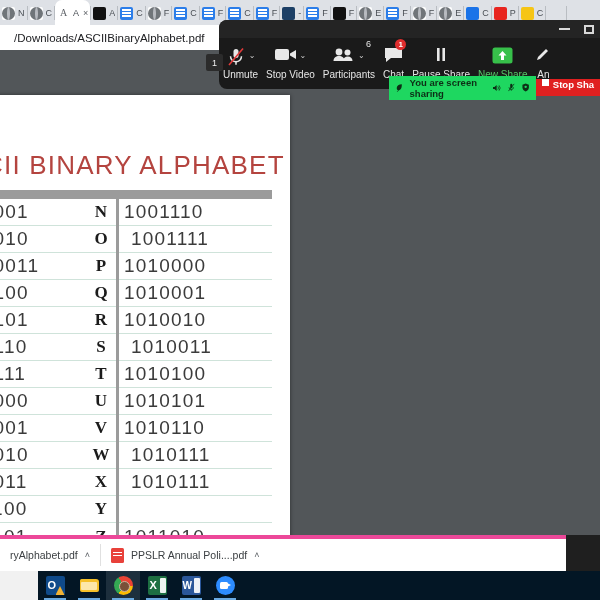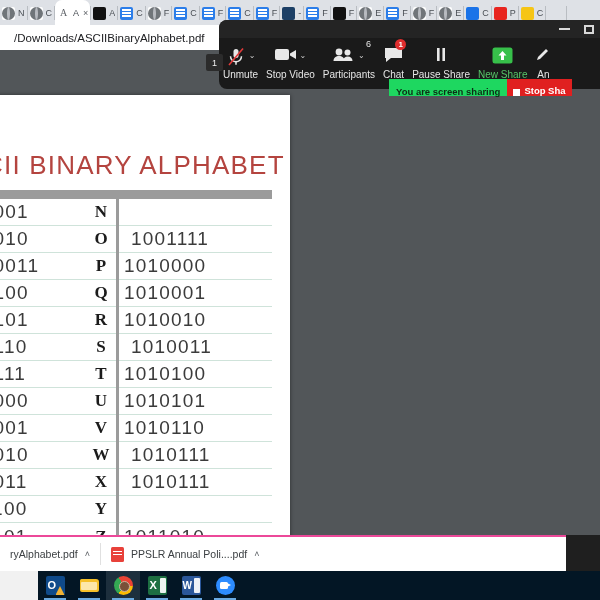--- a/index.html
+++ b/index.html
@@ -200,41 +200,40 @@
     font-size: 9px; display: flex; align-items: center; justify-content: center;
     border-radius: 2px;
   }
 
   
   .sharebar {
     position: absolute; left: 389px; top: 79px;
     height: 17px; display: flex; align-items: center;
   }
   .sharebar-green {
-    background: #1ed760; height: 17px;
+    background: #1ed760; height: 24px;
     display: flex; align-items: center; gap: 7px;
     padding: 0 7px;
-    flex-direction: column;
   }
   .sharebar-green .stext {
     font-size: 9.5px; color: #0d2f16; font-weight: bold;
   }
   .sharebar-red {
     background: #e02020; height: 17px;
-    display: flex; align-items: flex-end; gap: 4px;
+    display: flex; align-items: flex-start; gap: 4px;
     padding: 0 6px;
   }
   .sharebar-red .rtext { font-size: 9.5px; color: #fff; font-weight: bold; white-space: nowrap;}
   .stopsq { width: 7px; height: 7px; background: #fff; }
 
   
   .downloadshelf {
     position: absolute; left: 0; top: 535px; width: 600px; height: 36px;
     background: #ffffff;
-    border-top: 2px solid #ec4899;
+    border-top: 4px solid #ec4899;
     display: flex; align-items: center;
   }
   .dlitem {
     display: flex; align-items: center; height: 36px;
     padding: 0 10px; gap: 7px;
   }
   .dlname { font-size: 10.5px; color: #3c4043; white-space: nowrap; }
   .dlcaret { font-size: 9px; color: #5f6368; }
   .dlsep { width: 1px; height: 22px; background: #e0e0e0; }
   .pdf-ico {
@@ -451,20 +450,21 @@
   <div class="viewer">
     <div class="pdfpage">
       <div class="pdftitle">CII BINARY ALPHABET</div>
       <div class="tbl">
         <div class="tbl-header-bar"></div>
         <div id="tablerows">
             <div class="trow">
               <div class="c-bin-left">00001</div>
               <div class="c-letter">N</div>
               <div class="c-divider"></div>
+              <div class="c-bin-right">1001110</div>
             </div>
             <div class="trow">
               <div class="c-bin-left">00010</div>
               <div class="c-letter">O</div>
               <div class="c-divider"></div>
               <div class="c-bin-right ind">1001111</div>
             </div>
             <div class="trow">
               <div class="c-bin-left">000011</div>
               <div class="c-letter">P</div>

